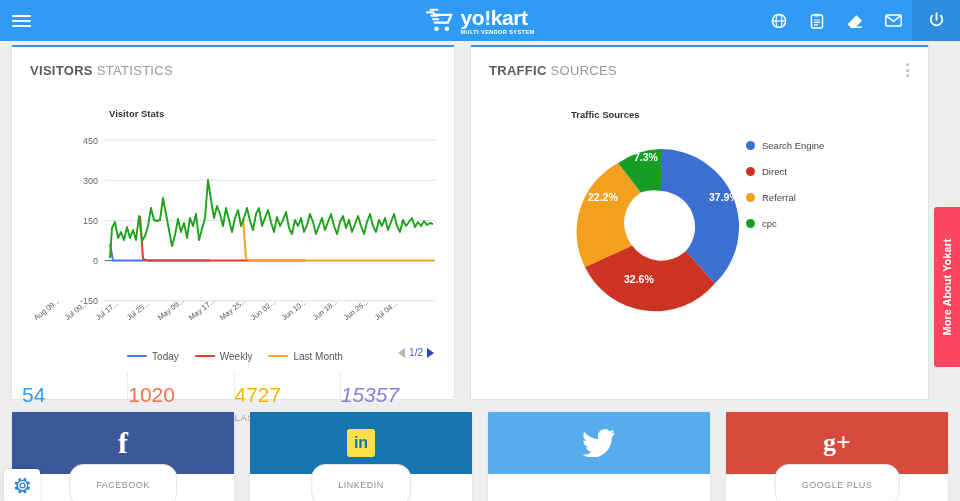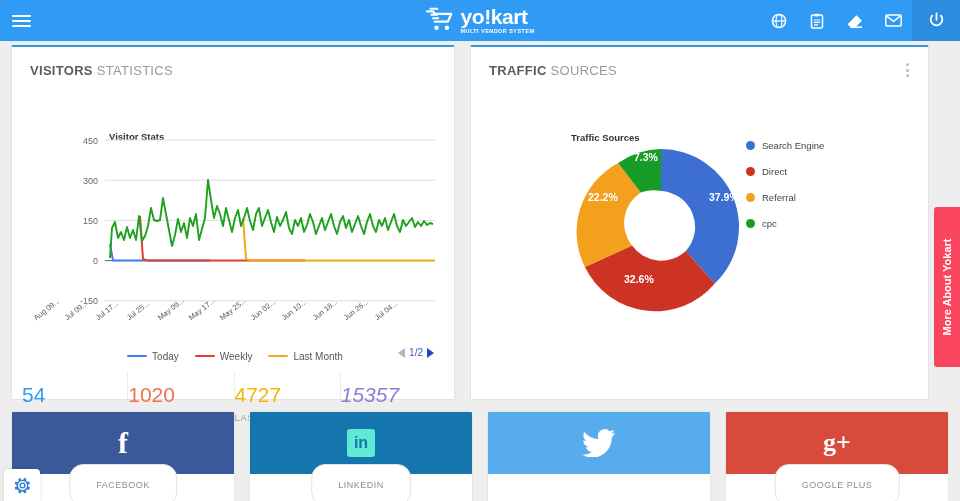--- a/index.html
+++ b/index.html
@@ -22,21 +22,21 @@
     display: flex; flex-direction: column;
     align-items: center; justify-content: center;
     gap: 3px; cursor: pointer;
   }
   .hamburger span {
     display: block; width: 19px; height: 2px;
     background: #ffffff; border-radius: 1px;
   }
   .logo-wrap {
     position: absolute; left: 0; right: 0;
-    display: flex; align-items: flex-end; justify-content: center;
+    display: flex; align-items: flex-start; justify-content: center;
     height: 28px; pointer-events: none;
   }
   .logo-inner { display: flex; align-items: center; gap: 5px; }
   .cart-icon { width: 30px; height: 26px; }
   .logo-text { display: flex; flex-direction: column; align-items: flex-start; line-height: 1; }
   .logo-main {
     color: #ffffff; font-size: 21px; font-weight: bold;
     letter-spacing: -0.4px;
   }
   .logo-sub {
@@ -76,21 +76,21 @@
   .kebab {
     position: absolute; right: 14px; top: 14px;
     width: 14px; height: 18px;
     display: flex; flex-direction: column; align-items: center;
     justify-content: center; gap: 2.5px; cursor: pointer;
   }
   .kebab i { width: 3px; height: 3px; background: #bdbdbd; border-radius: 50%; display: block; }
 
   
   .chart-sub {
-    position: absolute; font-size: 9.5px; font-weight: bold; color: #333; margin-top: 23px;
+    position: absolute; font-size: 9.5px; font-weight: bold; color: #333;
   }
   .lc-sub { left: 97px; top: 61px; }
 
   .linechart { position: absolute; left: 18px; top: 75px; width: 410px; height: 215px; }
 
   .xlabels { position: absolute; left: 18px; top: 268px; width: 410px; height: 34px; }
   .xlab {
     position: absolute; font-size: 7.5px; color: #555;
     transform: rotate(-38deg); transform-origin: left top;
     white-space: nowrap;
@@ -382,21 +382,21 @@
 
     <div class="scard">
       <div class="scard-top" style="background:#3b5998">
         <span class="scard-glyph" style="font-size:30px; font-family:'Liberation Serif', serif;">f</span>
       </div>
       <div class="pill">FACEBOOK</div>
     </div>
 
     <div class="scard">
       <div class="scard-top" style="background:#1576ad">
-        <span style="display:flex;align-items:center;justify-content:center;width:28px;height:28px;background:#5eead4;border-radius:3px;color:#1576ad;font-weight:bold;font-size:16px;">in</span>
+        <span style="display:flex;align-items:center;justify-content:center;width:28px;height:28px;background:#fde047;border-radius:3px;color:#1576ad;font-weight:bold;font-size:16px;">in</span>
       </div>
       <div class="pill">LINKEDIN</div>
     </div>
 
     <div class="scard">
       <div class="scard-top" style="background:#57aced">
         <svg width="34" height="28" viewBox="0 0 34 28">
           <path d="M33 3.4c-1.2.55-2.5.92-3.9 1.08a6.8 6.8 0 0 0 2.98-3.76 13.6 13.6 0 0 1-4.3 1.65A6.78 6.78 0 0 0 16.2 8.55c0 .53.06 1.05.17 1.54A19.24 19.24 0 0 1 2.3 2.99a6.77 6.77 0 0 0 2.1 9.05 6.73 6.73 0 0 1-3.07-.85v.09a6.78 6.78 0 0 0 5.44 6.65 6.8 6.8 0 0 1-3.06.12 6.79 6.79 0 0 0 6.33 4.71A13.6 13.6 0 0 1 0 25.57a19.18 19.18 0 0 0 10.4 3.05c12.47 0 19.3-10.34 19.3-19.3 0-.3 0-.59-.02-.87A13.8 13.8 0 0 0 33 3.4z" fill="#ffffff"></path>
         </svg>
       </div>

